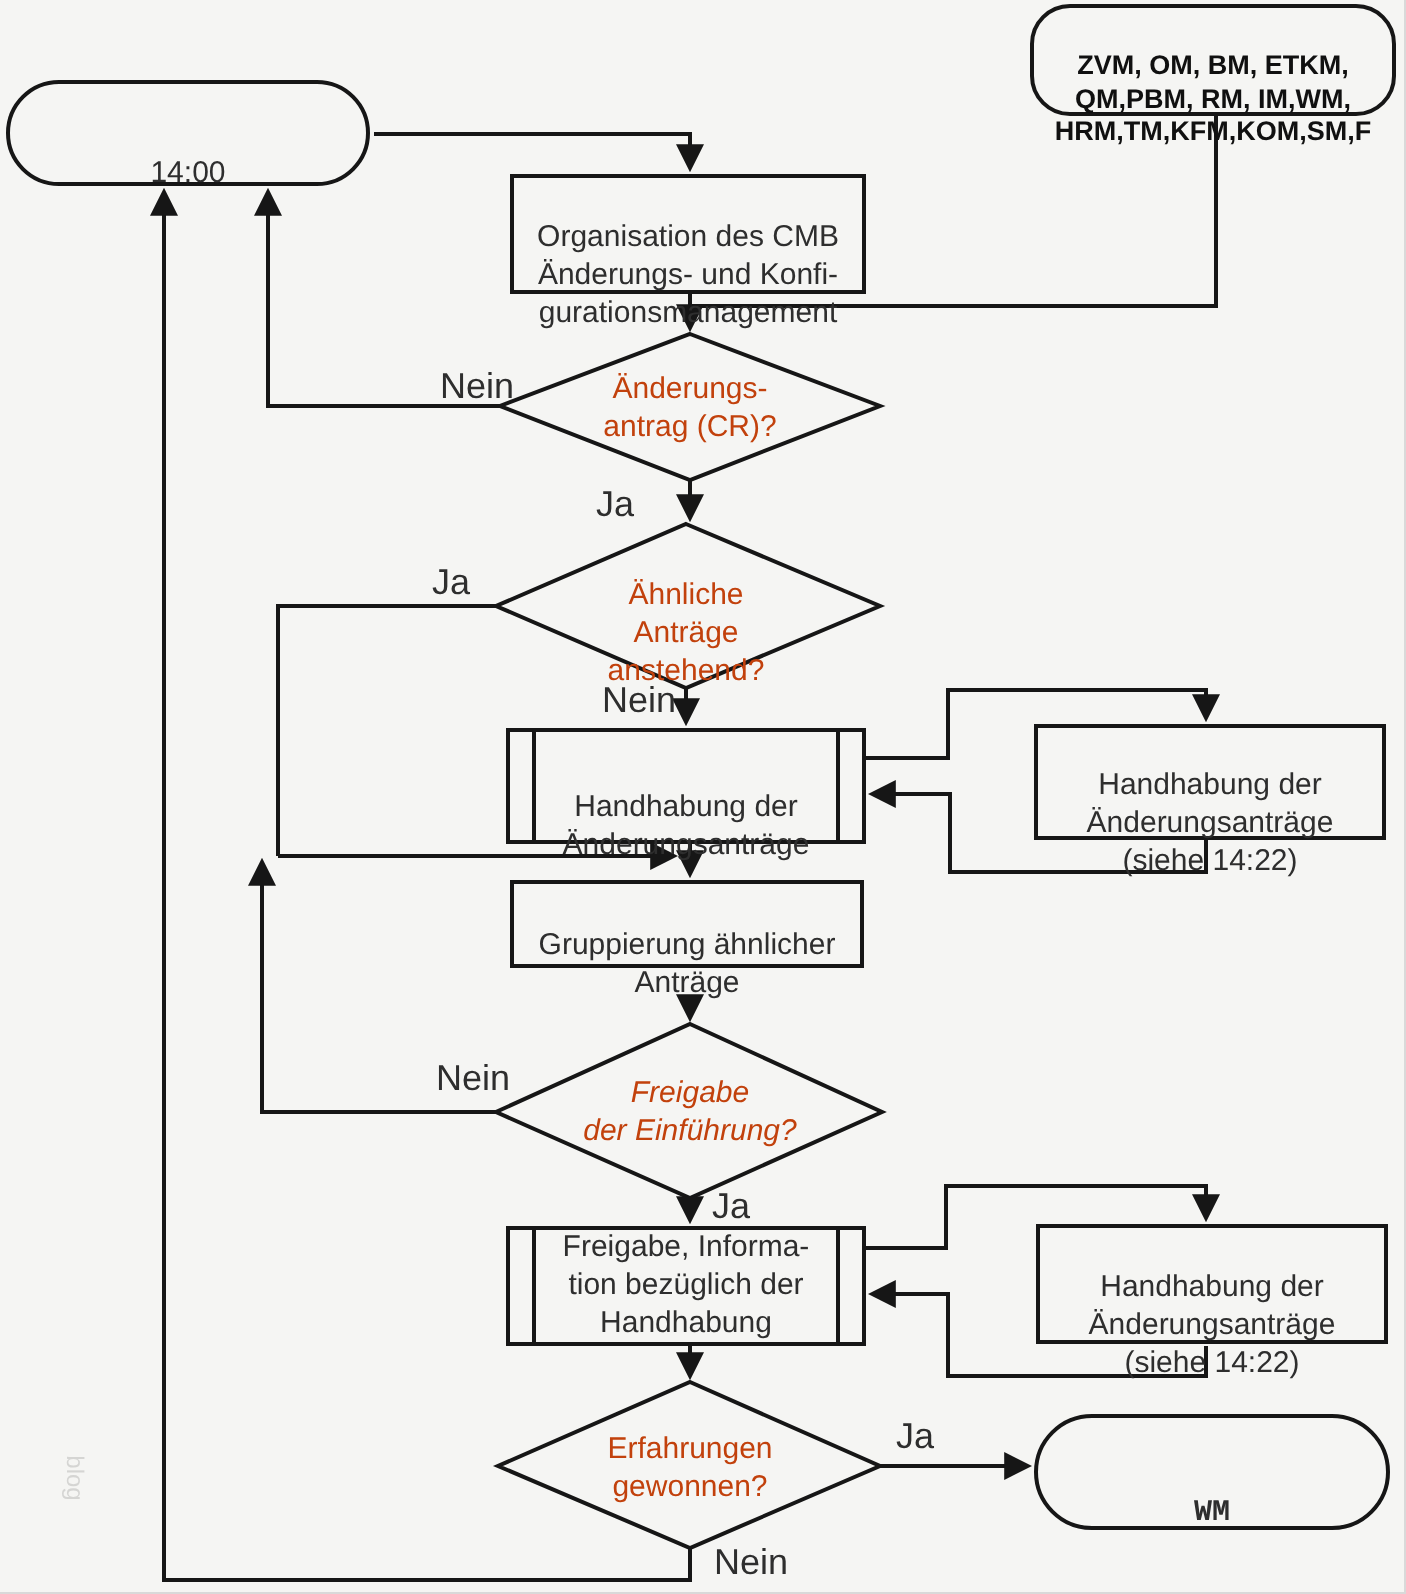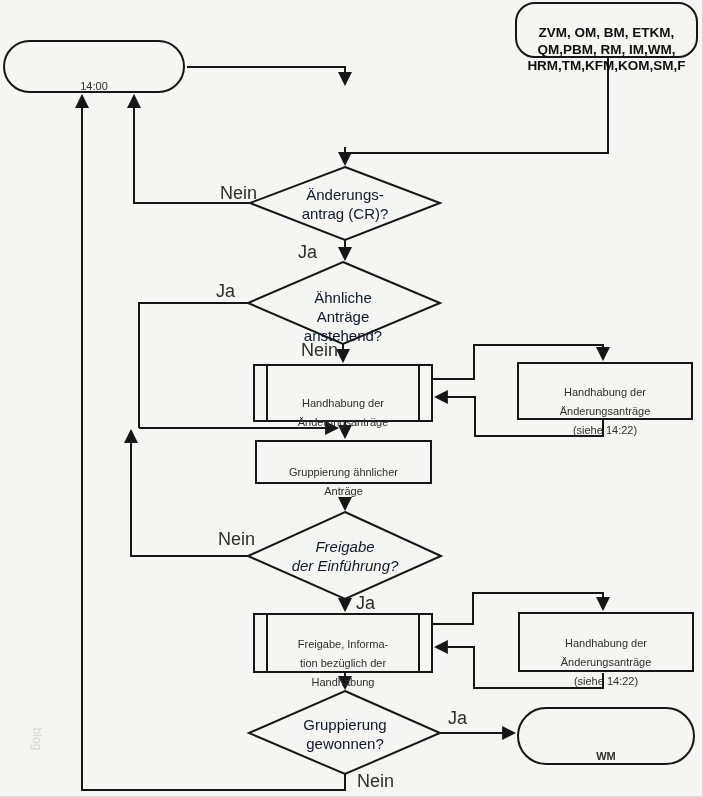--- a/index.html
+++ b/index.html
@@ -11,34 +11,34 @@
   .stage{
     position:relative;width:703px;height:797px;overflow:hidden;
     box-sizing:border-box;
     border-right:1px solid #d9d9d9;border-bottom:1px solid #d9d9d9;
   }
   .wires{position:absolute;left:0;top:0;width:703px;height:797px;}
   .node{
     position:absolute;box-sizing:border-box;
     border:2px solid #161616;background:#f5f5f3;
     display:flex;align-items:center;justify-content:center;
-    text-align:center;color:#2e2e2e;font-size:11px;line-height:19px;
+    text-align:center;color:#2e2e2e;font-size:15px;line-height:19px;
   }
   .node .txt{white-space:pre-line;margin-top:40px;}
   .term{border-radius:29px;}
   .roles{border-radius:20px;border-width:2.5px;font-weight:bold;
          font-size:13.5px;line-height:16.5px;color:#101010;}
-  .bold{font-weight:bold;}
+  .bold{font-weight:bold;font-family:Liberation Mono, monospace;}
   .subprocess::before,.subprocess::after{
     content:"";position:absolute;top:0;bottom:0;width:2px;background:#161616;
   }
   .subprocess::before{left:11px;}
   .subprocess::after{right:11px;}
   .dtext{
-    position:absolute;text-align:center;color:#0f172a;
+    position:absolute;text-align:center;color:#c2410c;
     font-size:15px;line-height:19px;
   }
   .dtext .txt{white-space:pre-line;}
   .elabel{position:absolute;color:#2e2e2e;font-size:18px;}
   .watermark{
     position:absolute;left:26px;top:732px;
     transform:rotate(90deg);transform-origin:center;
     color:rgba(100,100,100,0.22);font-size:12px;
   }
 </style>
@@ -87,38 +87,43 @@
   <div class="node term" style="left:3px;top:40px;width:182px;height:53px;">
     <span class="txt">14:00</span>
   </div>
 
   <div class="node term roles" style="left:515px;top:2px;width:183px;height:56px;">
     <span class="txt">ZVM, OM, BM, ETKM,
 QM,PBM, RM, IM,WM,
 HRM,TM,KFM,KOM,SM,F</span>
   </div>
 
+  <div class="node" style="left:255px;top:87px;width:178px;height:60px;">
+    <span class="txt">Organisation des CMB
+Änderungs- und Konfi-
+gurationsmanagement</span>
+  </div>
 
   <div class="node subprocess" style="left:253px;top:364px;width:180px;height:58px;">
     <span class="txt">Handhabung der
 Änderungsanträge</span>
   </div>
 
   <div class="node" style="left:517px;top:362px;width:176px;height:58px;">
     <span class="txt">Handhabung der
 Änderungsanträge
 (siehe 14:22)</span>
   </div>
 
   <div class="node" style="left:255px;top:440px;width:177px;height:44px;">
     <span class="txt">Gruppierung ähnlicher
 Anträge</span>
   </div>
 
-  <div class="node subprocess" style="left:253px;top:613px;width:180px;height:60px;">
+  <div class="node subprocess" style="left:253px;top:613px;width:180px;height:60px;align-items:flex-end;">
     <span class="txt">Freigabe, Informa-
 tion bezüglich der
 Handhabung</span>
   </div>
 
   <div class="node" style="left:518px;top:612px;width:176px;height:60px;">
     <span class="txt">Handhabung der
 Änderungsanträge
 (siehe 14:22)</span>
   </div>
@@ -137,21 +142,21 @@
 Anträge
 anstehend?</span>
   </div>
 
   <div class="dtext" style="left:263px;top:537px;width:164px;font-style:italic;">
     <span class="txt">Freigabe
 der Einführung?</span>
   </div>
 
   <div class="dtext" style="left:263px;top:715px;width:164px;">
-    <span class="txt">Gruppierung
+    <span class="txt">Erfahrungen
 gewonnen?</span>
   </div>
 
   <span class="elabel" style="left:220px;top:183px;">Nein</span>
   <span class="elabel" style="left:298px;top:242px;">Ja</span>
   <span class="elabel" style="left:216px;top:281px;">Ja</span>
   <span class="elabel" style="left:301px;top:340px;">Nein</span>
   <span class="elabel" style="left:218px;top:529px;">Nein</span>
   <span class="elabel" style="left:356px;top:593px;">Ja</span>
   <span class="elabel" style="left:448px;top:708px;">Ja</span>

